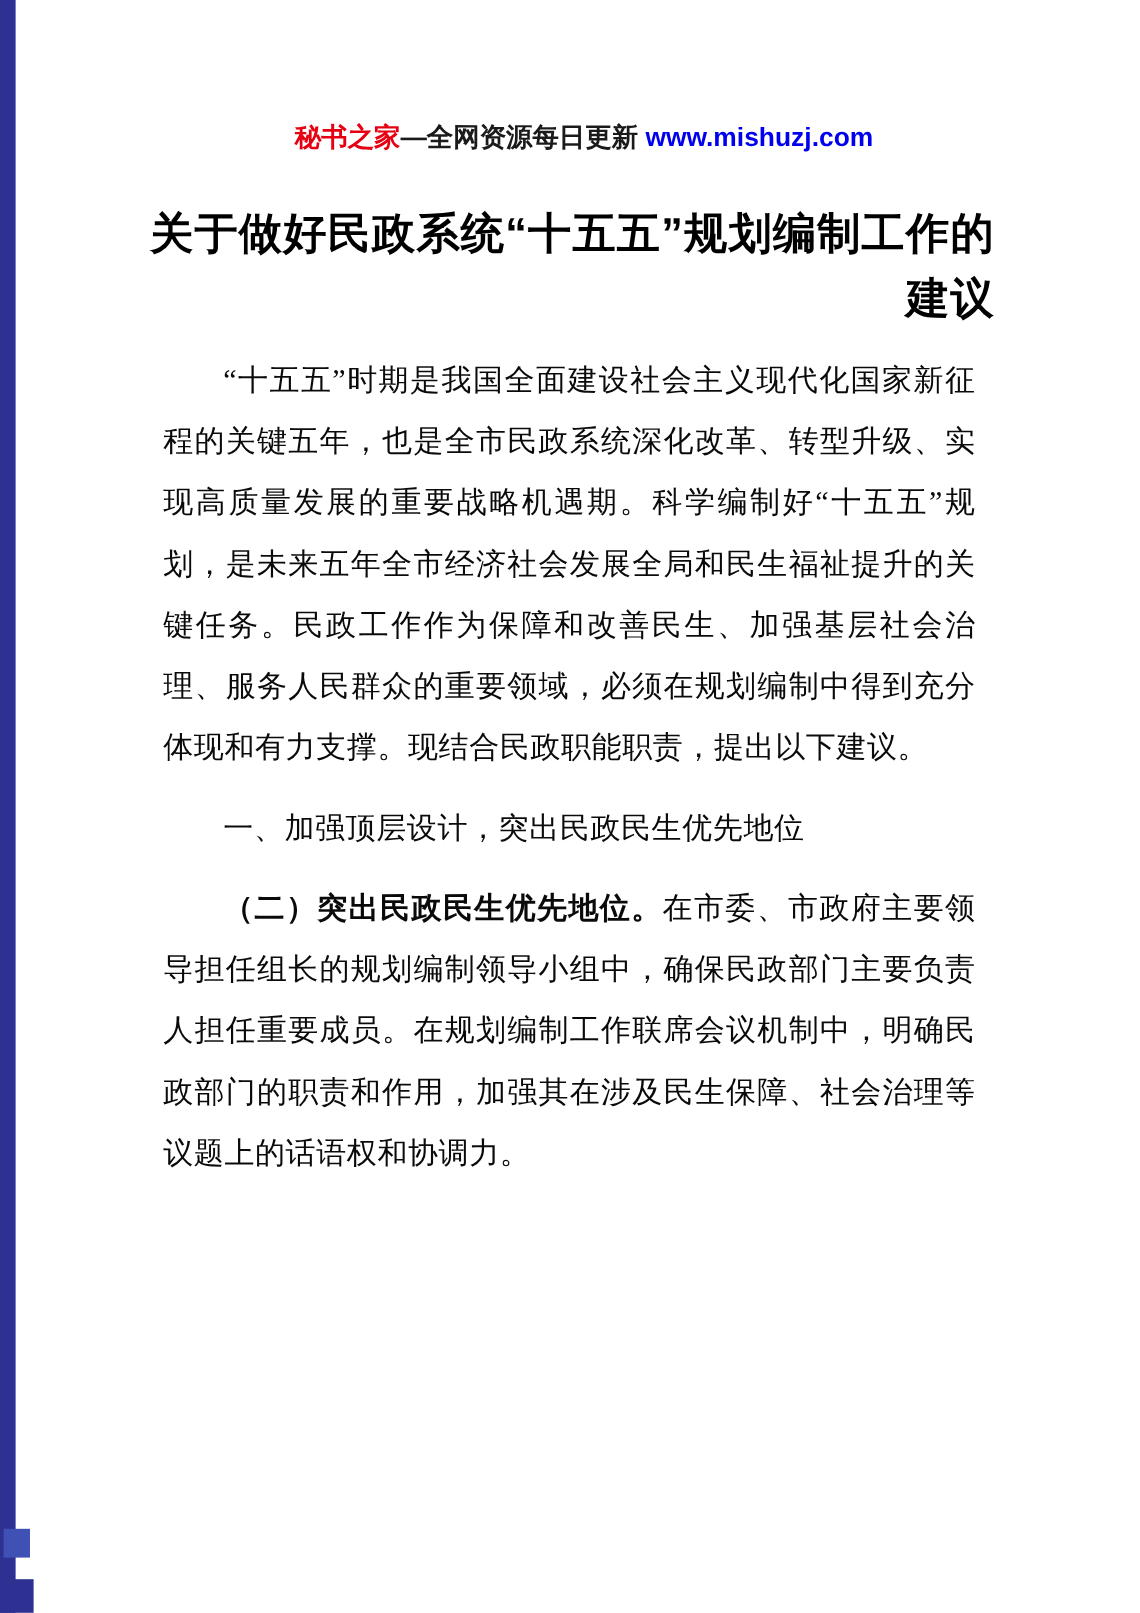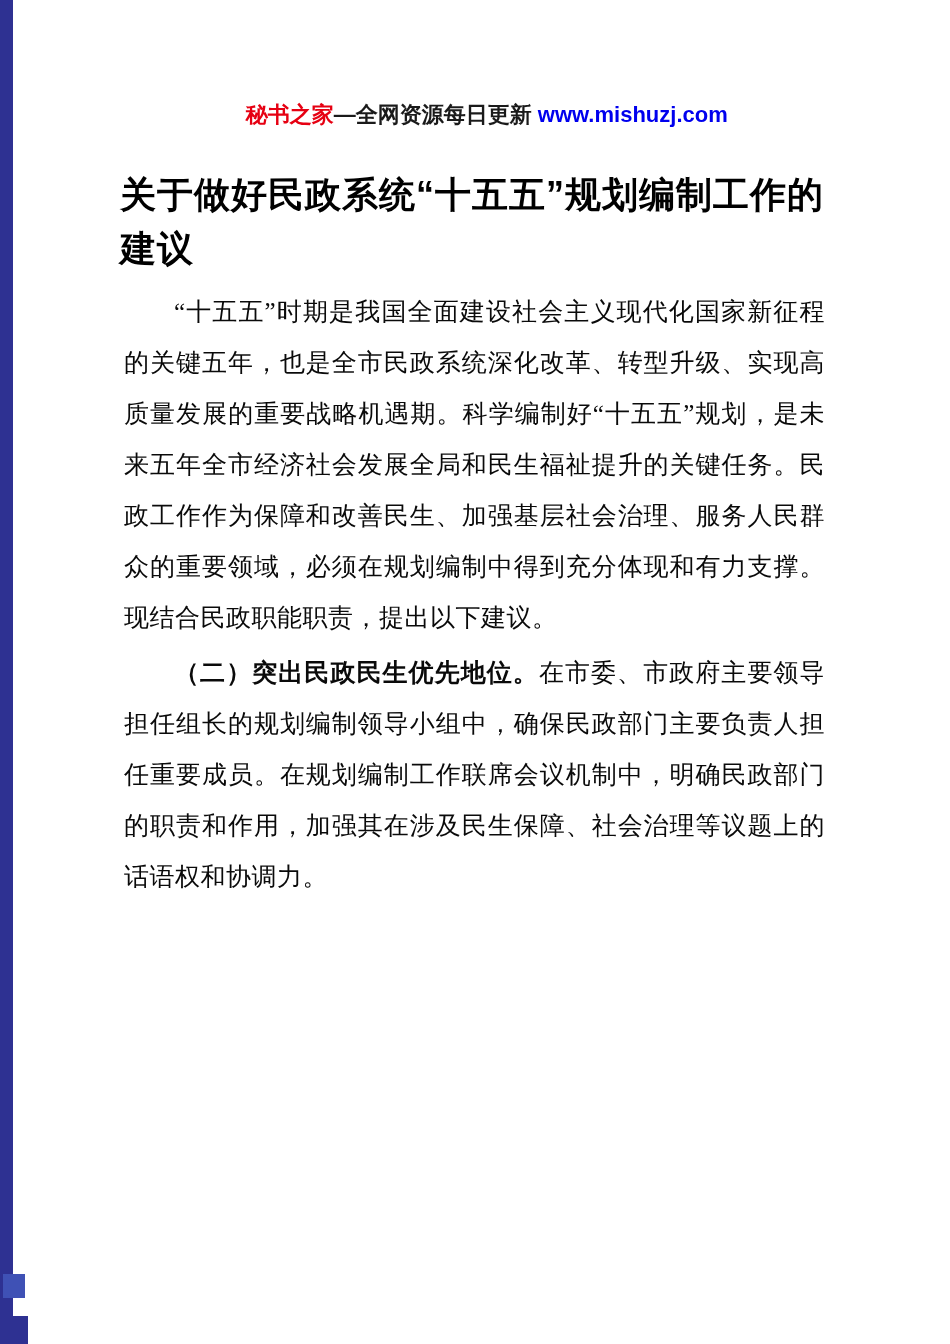--- a/index.html
+++ b/index.html
@@ -62,30 +62,30 @@
     font-size: 22px;
     line-height: 30px;
     font-weight: bold;
     white-space: pre;
   }
   .header-line .brand { color: #E60012; }
   .header-line .tagline { color: #1a1a1a; }
   .header-line .url { color: #0000EE; cursor: pointer; }
   .doc-title {
     margin: 8px 0 10px 0;
-    text-align: left;
+    text-align: right;
     font-family: "Liberation Sans", sans-serif;
     font-size: 36px;
     line-height: 54px;
     font-weight: bold;
     color: #000000;
     letter-spacing: 1px;
   }
   .body-para {
-    margin: 4px;
+    margin: 16px;
     font-size: 25px;
     line-height: 51px;
     letter-spacing: 0.5px;
     text-align: justify;
     text-indent: 2em;
     color: #0a0a0a;
   }
   .body-para .lead {
     font-weight: bold;
   }
@@ -103,17 +103,18 @@
 <div class="page">
 
   <div class="header-line">
     <span class="brand">秘书之家</span><span class="tagline">—全网资源每日更新 </span><span class="url">www.mishuzj.com</span>
   </div>
 
   <h1 class="doc-title">关于做好民政系统“十五五”规划编制工作的建议</h1>
 
   <p class="body-para">“十五五”时期是我国全面建设社会主义现代化国家新征程的关键五年，也是全市民政系统深化改革、转型升级、实现高质量发展的重要战略机遇期。科学编制好“十五五”规划，是未来五年全市经济社会发展全局和民生福祉提升的关键任务。民政工作作为保障和改善民生、加强基层社会治理、服务人民群众的重要领域，必须在规划编制中得到充分体现和有力支撑。现结合民政职能职责，提出以下建议。</p>
 
+  <p class="body-para">一、加强顶层设计，突出民政民生优先地位</p>
 
 
   <p class="body-para"><span class="lead">（二）突出民政民生优先地位。</span><span>在市委、市政府主要领导担任组长的规划编制领导小组中，确保民政部门主要负责人担任重要成员。在规划编制工作联席会议机制中，明确民政部门的职责和作用，加强其在涉及民生保障、社会治理等议题上的话语权和协调力。</span></p>
 
 </div>
 
 </body></html>

